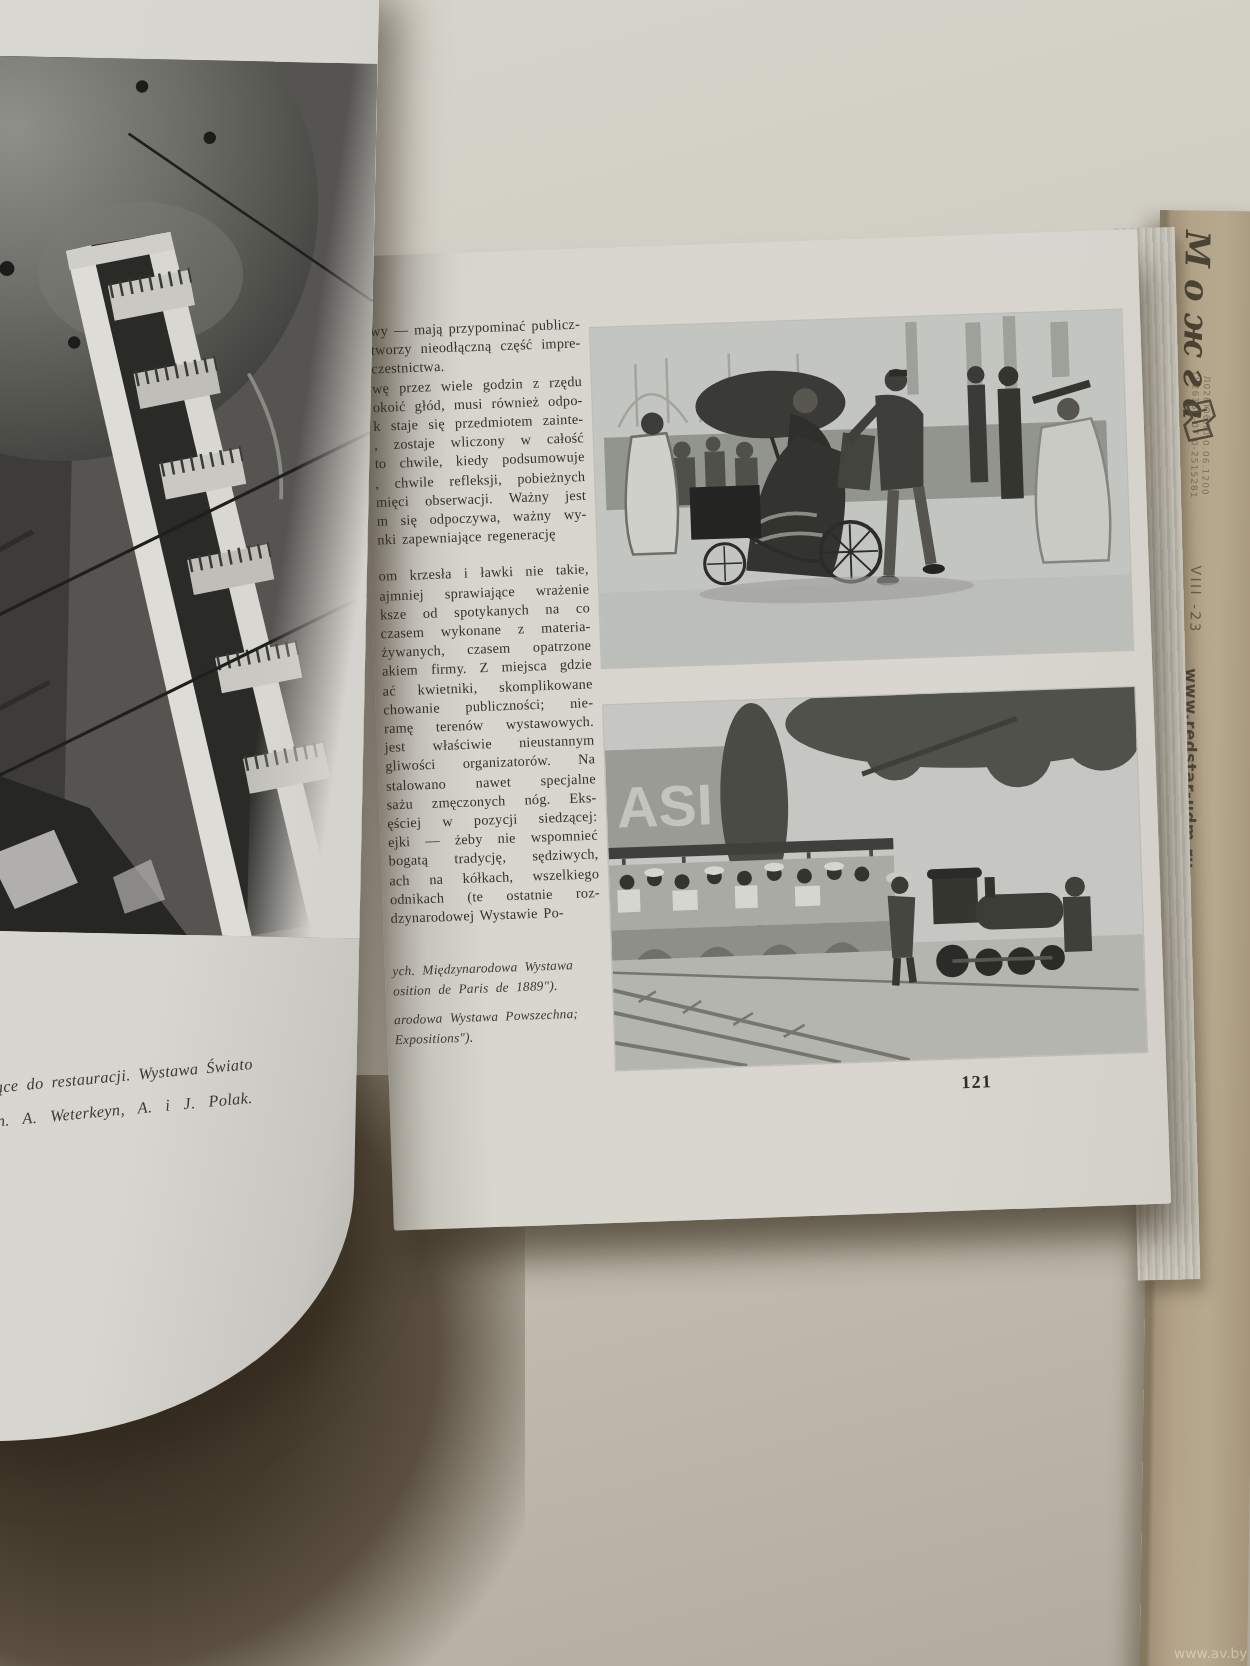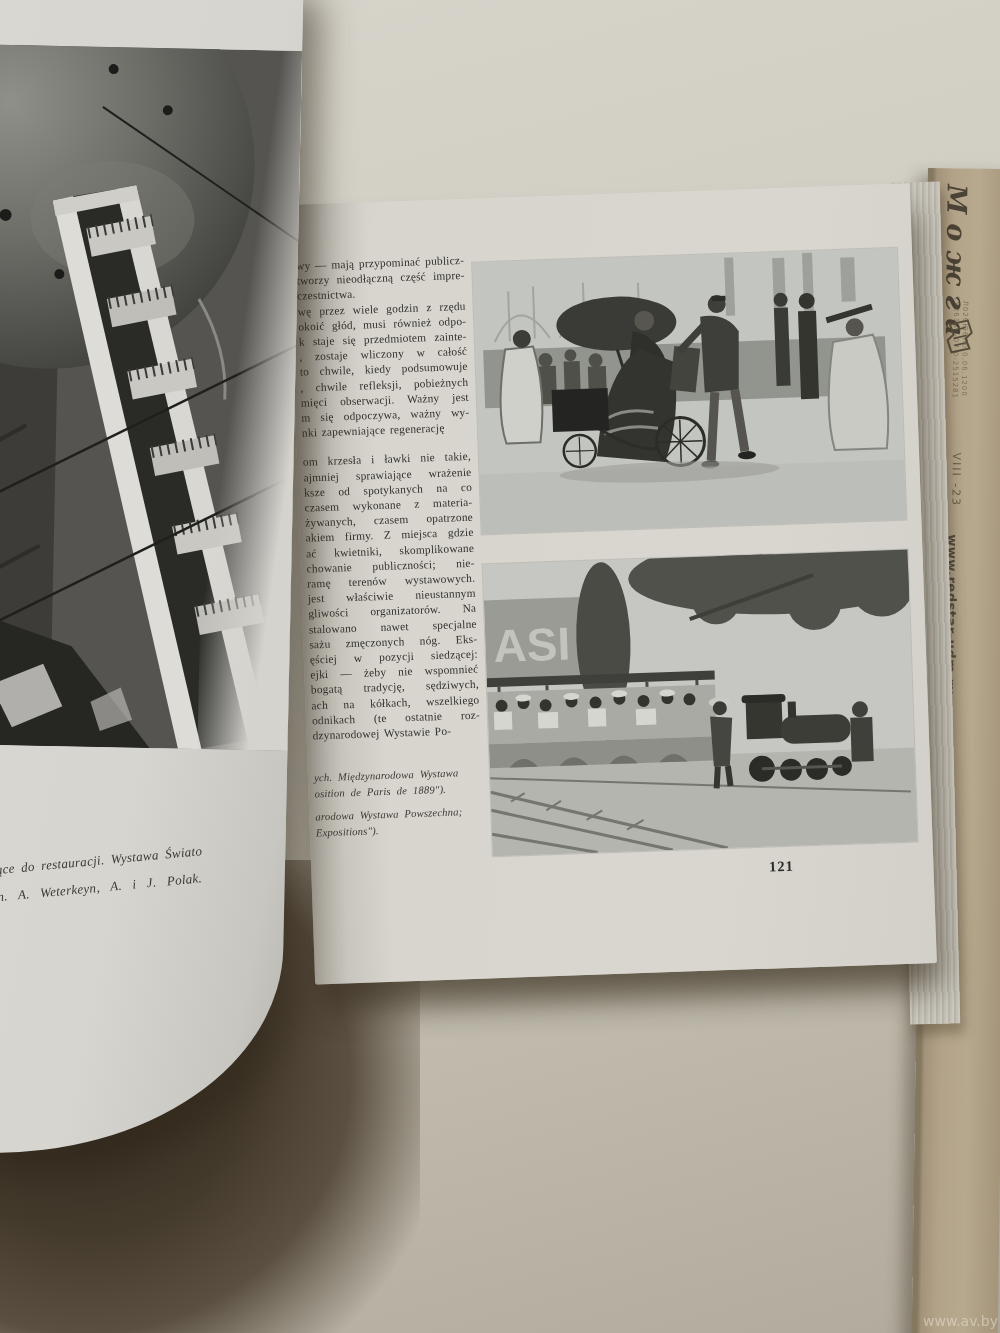--- a/index.html
+++ b/index.html
@@ -62,21 +62,21 @@
      box-shadow:22px 30px 36px -6px rgba(45,36,24,.55);}
   .photo-svg{left:0;top:88px;}
   .photo-curl{left:248px;top:88px;width:90px;height:700px;
      background:linear-gradient(97deg,rgba(215,214,209,0) 0%,rgba(215,214,209,0) 40%,#d4d3ce 78%);}
   .lp-caption{left:8px;top:904px;width:360px;transform:rotate(-6.5deg);transform-origin:left top;
      font-style:italic;font-size:13px;line-height:27px;color:#3b3933;letter-spacing:.3px;word-spacing:3px;
      white-space:nowrap;overflow:hidden;}
   .cap2{word-spacing:7px;}
 
   .corner-wm{right:2px;bottom:4px;z-index:9;font-family:"DejaVu Sans",sans-serif;
-     font-size:14px;color:rgba(238,234,222,.5);}
+     font-size:11px;color:rgba(238,234,222,.5);}
 </style>
 </head>
 <body>
 
 <div class="abs gutter-shadow"></div>
 
 <div class="abs cover">
   <div class="abs cover-title">Можга</div>
   <svg class="abs stamp-svg" width="28" height="38" viewBox="0 0 28 38">
     <path d="M4,6 L22,2 L26,14 L20,20 L24,30 L6,34 L2,22 L8,16 Z" fill="none" stroke="#564e3d" stroke-width="2"></path>

